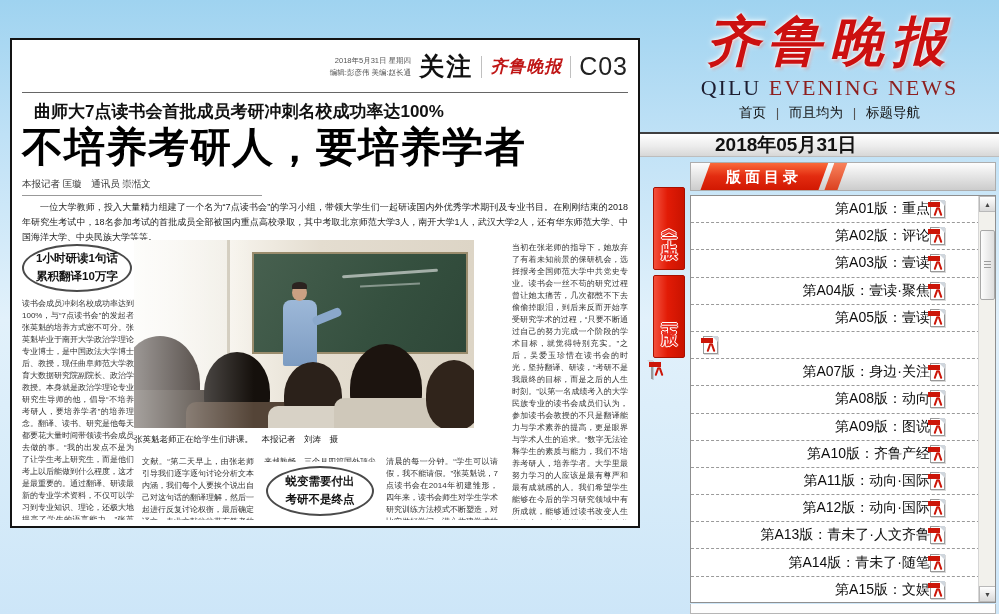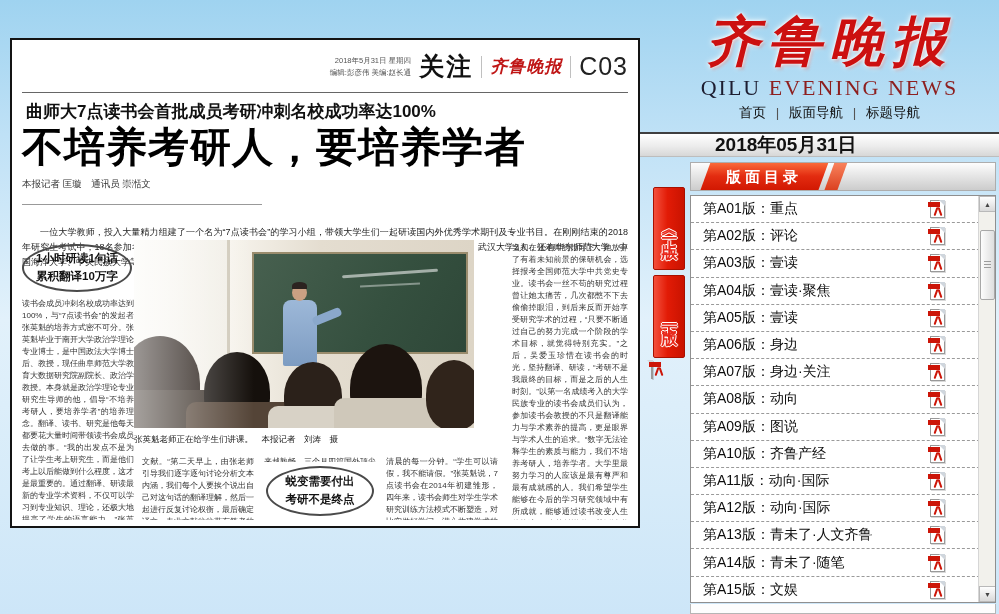--- a/index.html
+++ b/index.html
@@ -11,23 +11,23 @@
   .newspaper { position:absolute; left:10px; top:38px; width:630px; height:490px;
                background:#fff; border:2px solid #141414; z-index:5; padding:4px 10px; }
   .np-top { display:flex; justify-content:flex-end; align-items:center; gap:8px; padding-top:6px; }
   .np-meta { font-size:7.5px; color:#555; text-align:right; line-height:1.6; }
   .np-section { font-size:25px; font-weight:bold; color:#111; letter-spacing:2px; }
   .np-vsep { width:1px; height:22px; background:#c0c0c0; }
   .np-brand { font-family:"Liberation Serif", serif; font-style:italic; font-weight:bold;
               font-size:17px; color:#c01616; letter-spacing:1px; }
   .np-pageno { font-size:25px; color:#222; letter-spacing:1px; }
   .np-rule { border:none; border-top:1px solid #666; margin:9px 0 7px; }
-  .np-kicker { font-size:17px; font-weight:bold; color:#111; margin:4px 4px 3px; }
+  .np-kicker { font-size:17px; font-weight:bold; color:#111; margin:4px 12px 3px; }
   .np-headline { font-size:41px; font-weight:900; color:#000; line-height:1.05; letter-spacing:1px; margin-bottom:9px; }
-  .np-byline { font-size:9.5px; color:#333; width:240px; padding-bottom:13px; border-bottom:1px solid #999; margin-bottom:20px; }
+  .np-byline { font-size:9.5px; color:#333; width:240px; padding-bottom:4px; border-bottom:1px solid #999; margin-bottom:4px; }
   .np-intro { font-size:9px; color:#222; line-height:1.65; text-align:justify; text-indent:2em; }
 
   .np-body { position:absolute; left:10px; right:10px; top:200px; bottom:6px; overflow:hidden; }
   .np-col { position:absolute; font-size:8px; color:#333; line-height:1.5; text-align:justify; overflow:hidden; }
   .col1 { left:0; top:58px; bottom:0; width:112px; }
   .col2 { left:120px; top:216px; bottom:0; width:112px; }
   .col3 { left:242px; top:216px; bottom:0; width:112px; display:flex; flex-direction:column; }
   .col3 .part1 { height:62px; overflow:hidden; }
   .col3 .part2 { flex:1; overflow:hidden; }
   .col4 { left:364px; top:216px; bottom:0; width:112px; }
@@ -81,21 +81,21 @@
             background:linear-gradient(180deg,#fa6a3a 0%,#e32c10 45%,#cf1500 100%);
             display:flex; align-items:center; justify-content:center; }
   .ribbon-tail { position:absolute; left:138px; top:0; width:13px; height:29px; transform:skewX(-20deg);
                  background:linear-gradient(180deg,#f8825c,#d93c1c); }
   .ribbon span { transform:skewX(20deg); color:#fff; font-weight:bold; font-size:15px; letter-spacing:4px; }
 
   .dir-list { position:absolute; left:690px; top:195px; width:306px; height:408px;
               background:#fff; border:1px solid #8f8f8f; z-index:2; overflow:hidden; }
   .dir-row { height:27.2px; display:flex; align-items:center; padding:0 50px 0 12px;
              border-bottom:1px dashed #9a9a9a; cursor:pointer; }
-  .dir-row .lbl { flex:1; font-size:14px; color:#0d0d0d; }
+  .dir-row .lbl { flex:1; font-size:14px; color:#0d0d0d;text-align:right; }
   .dir-footer { position:absolute; left:690px; top:604px; width:306px; height:10px; background:#fdfdfd;
                 border:1px solid #b5b5b5; border-top:none; z-index:2; }
 
   
   .pdficon { position:relative; width:15px; height:18px; background:#fff; border:1px solid #999;
              box-shadow:1px 1px 0 rgba(0,0,0,.15); flex:none; }
   .pdficon .fold { position:absolute; right:-1px; top:-1px; width:0; height:0;
                    border-style:solid; border-width:0 6px 6px 0; border-color:transparent #cfd6dd transparent transparent; }
   .pdficon .band { position:absolute; left:-3px; top:1px; width:12px; height:5px; background:#cc1508; }
   .pdficon .g1,.pdficon .g2 { position:absolute; width:2px; height:9px; background:#cc1508; top:6px; border-radius:1px; }
@@ -190,21 +190,21 @@
       <div class="np-col col5">当初在张老师的指导下，她放弃了有着未知前景的保研机会，选择报考全国师范大学中共党史专业。读书会一丝不苟的研究过程曾让她太痛苦，几次都憋不下去偷偷掉眼泪，到后来反而开始享受研究学术的过程，“只要不断通过自己的努力完成一个阶段的学术目标，就觉得特别充实。”之后，吴爱玉珍惜在读书会的时光，坚持翻译、研读，“考研不是我最终的目标，而是之后的人生时刻。”以第一名成绩考入的大学民族专业的读书会成员们认为，参加读书会教授的不只是翻译能力与学术素养的提高，更是眼界与学术人生的追求。“数字无法诠释学生的素质与能力，我们不培养考研人，培养学者。大学里最努力学习的人应该是最有尊严和最有成就感的人。我们希望学生能够在今后的学习研究领域中有所成就，能够通过读书改变人生的轨迹。”张英魁说道。关于读书会的发展，他表示，想把7点读书会打造成一个学习品牌。</div>
     </div>
   </div>
 
   <div class="masthead">
     <div class="mh-logo">齐鲁晚报</div>
     <div class="mh-sub"><span class="q">QILU</span><span class="e"> EVENING NEWS</span></div>
     <div class="mh-nav">
       <a>首页</a>
       <span class="sep">|</span>
-      <a>版面导航</a>
+      <a>而且均为</a>
       <span class="sep">|</span>
       <a>标题导航</a>
     </div>
   </div>
 
   <div class="top-rule"></div>
   <div class="datebar">
     <span>2018年05月31日</span>
   </div>
 
@@ -261,21 +261,20 @@
       <div class="dir-row">
     <span class="lbl">第A05版：壹读</span>
     <span class="pdficon">
           <span class="fold"></span>
           <span class="band"></span>
           <span class="g1"></span>
           <span class="g2"></span>
         </span>
   </div>
       <div class="dir-row">
-    <span class="lbl">第A06版：身边</span>
     <span class="pdficon">
           <span class="fold"></span>
           <span class="band"></span>
           <span class="g1"></span>
           <span class="g2"></span>
         </span>
   </div>
       <div class="dir-row">
     <span class="lbl">第A07版：身边·关注</span>
     <span class="pdficon">

